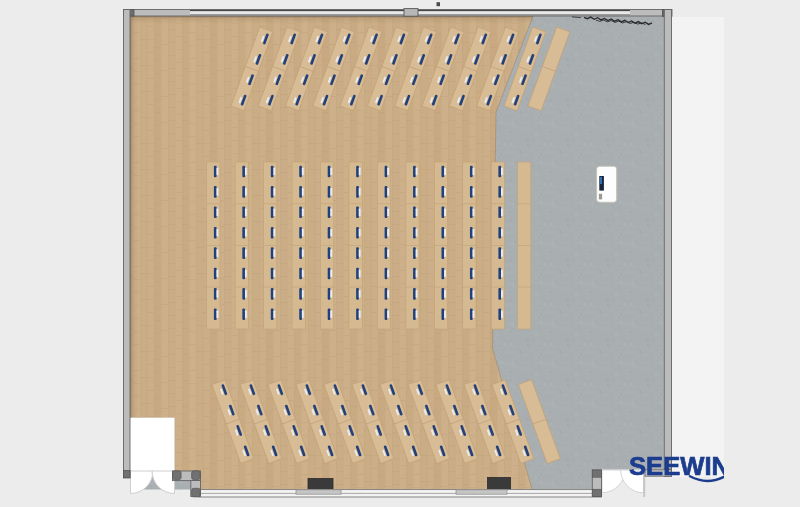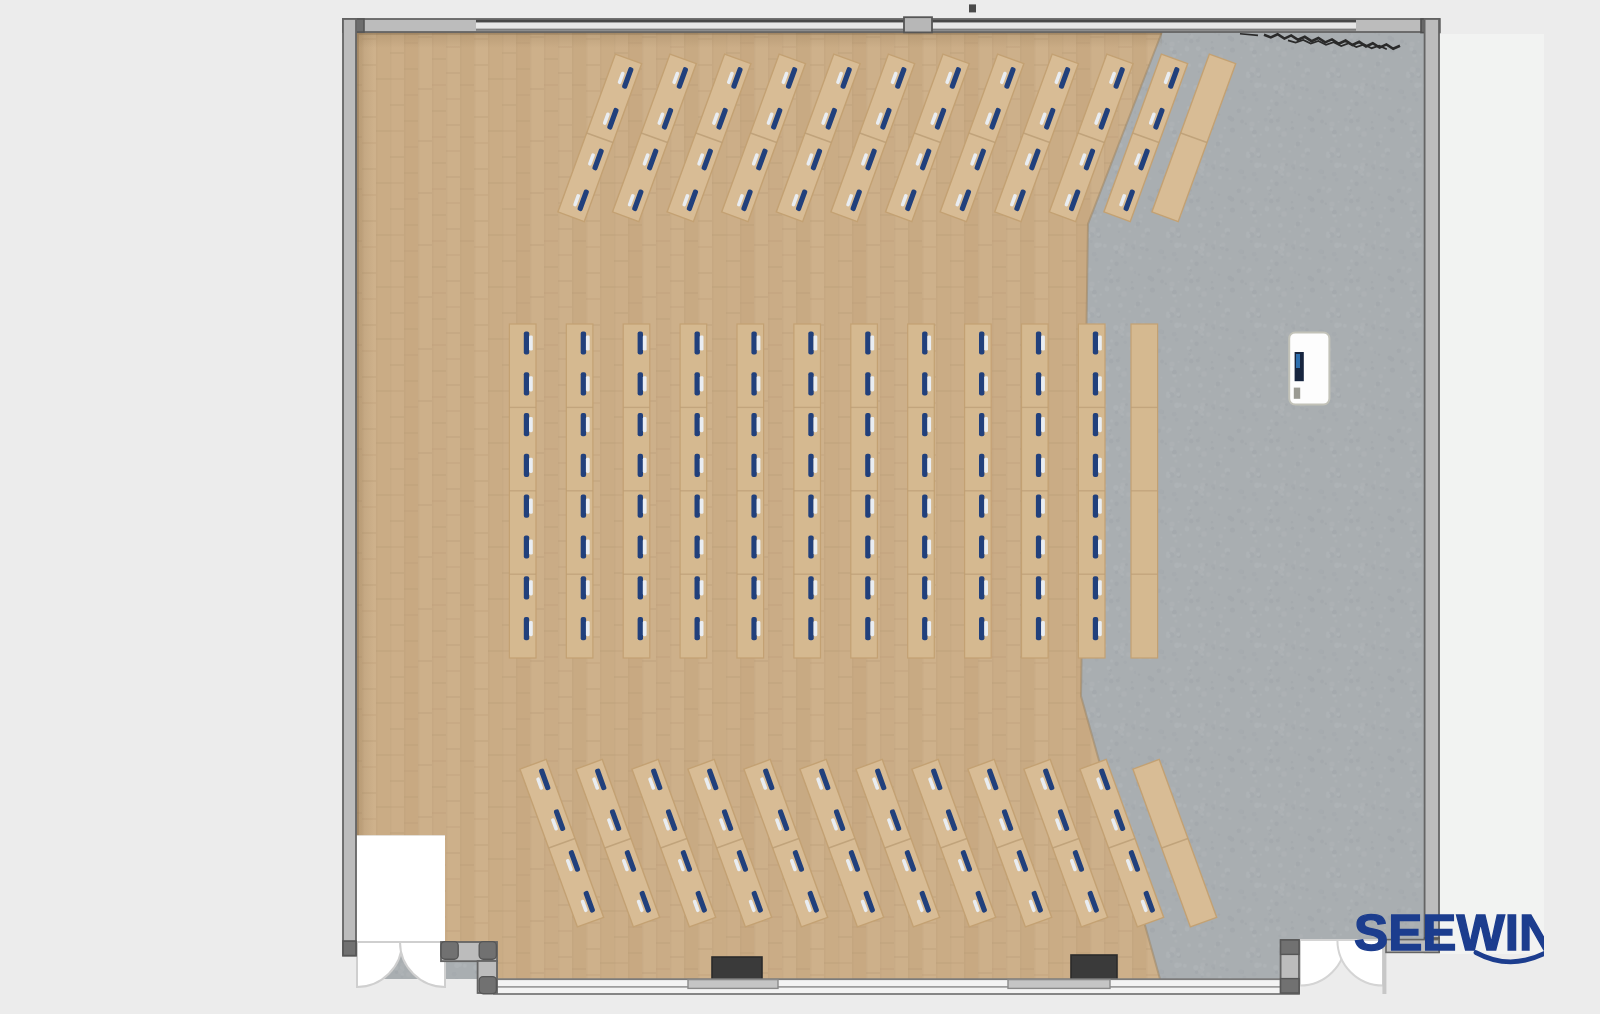--- a/index.html
+++ b/index.html
@@ -1,17 +1,17 @@
 <!DOCTYPE html>
 <html><head>
 <meta charset="utf-8">
 <title>Training Room Floorplan</title>
 <style>
 html,body{margin:0;padding:0;background:#ececec;font-family:"Liberation Sans",sans-serif;}
-#plan{position:relative;width:724px;height:507px;overflow:hidden;margin-left:48px;}
+#plan{position:relative;width:724px;height:507px;overflow:hidden;}
 </style>
 </head>
 <body>
 <div id="plan">
 <svg width="800" height="507" viewBox="0 0 800 507">
       <defs>
         <pattern id="wood" width="56" height="26" patternUnits="userSpaceOnUse">
           <rect width="56" height="26" fill="#cbad86"></rect>
           <rect x="0" y="0" width="7" height="26" fill="#caac86"></rect>
           <rect x="0" y="3" width="7" height="1" fill="#b89b76" opacity="0.32"></rect>

